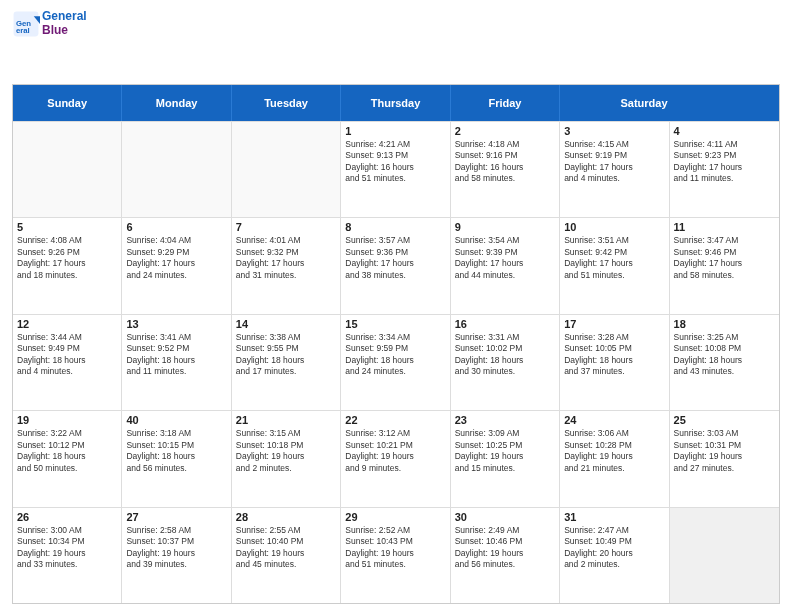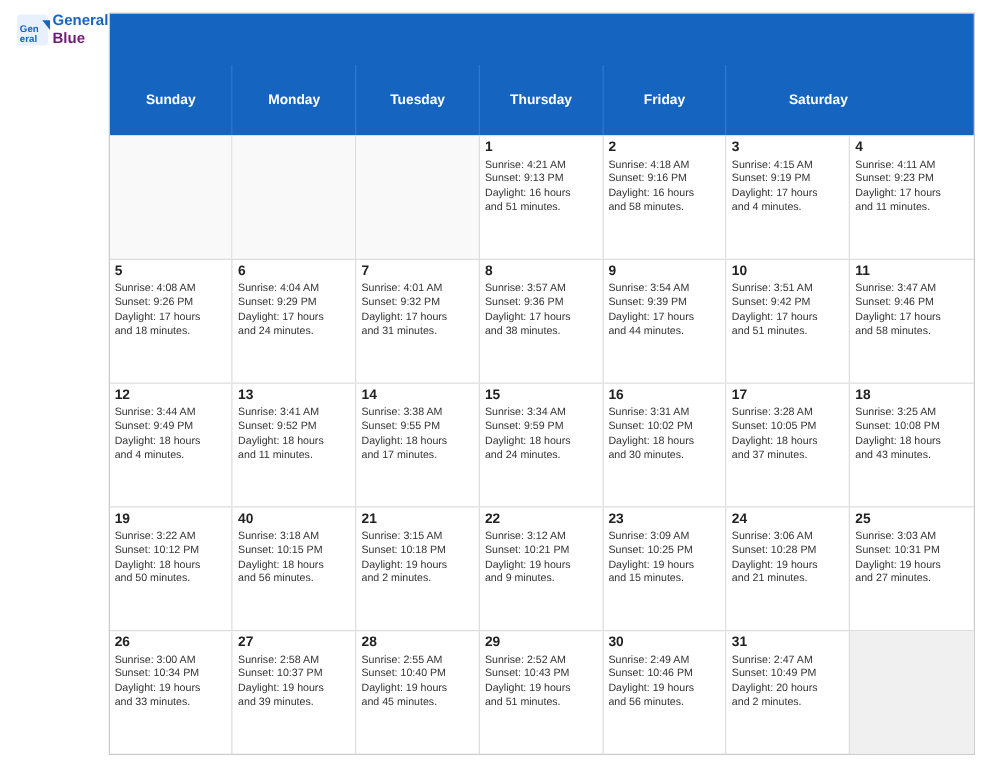--- a/index.html
+++ b/index.html
@@ -8,21 +8,22 @@
       background: #fff;
       width: 792px;
       height: 612px;
       overflow: hidden;
     }
     .page {
       width: 792px;
       height: 612px;
       padding: 10px 12px 8px 12px;
       display: flex;
-      flex-direction: row;
+      flex-direction: column;
+      gap: 40px;
     }
     .header {
       display: flex;
       align-items: flex-start;
       justify-content: space-between;
       margin-bottom: 6px;
     }
     .logo {
       display: flex;
       align-items: center;
@@ -64,23 +65,22 @@
     .cal-header {
       display: grid;
       grid-template-columns: repeat(7, 1fr);
       background: #1565c0;
     }
     .cal-header-cell {
       color: #fff;
       font-size: 11px;
       font-weight: bold;
       text-align: center;
-      padding: 22px 2px;
+      padding: 12px 2px;
       border-right: 1px solid #2a7ad4;
-      margin-top: 41px;
     }
     .cal-header-cell:last-child { border-right: none; text-align: right; }
     .cal-body {
       flex: 1;
       display: flex;
       flex-direction: column;
     }
     .cal-row {
       display: grid;
       grid-template-columns: repeat(7, 1fr);

